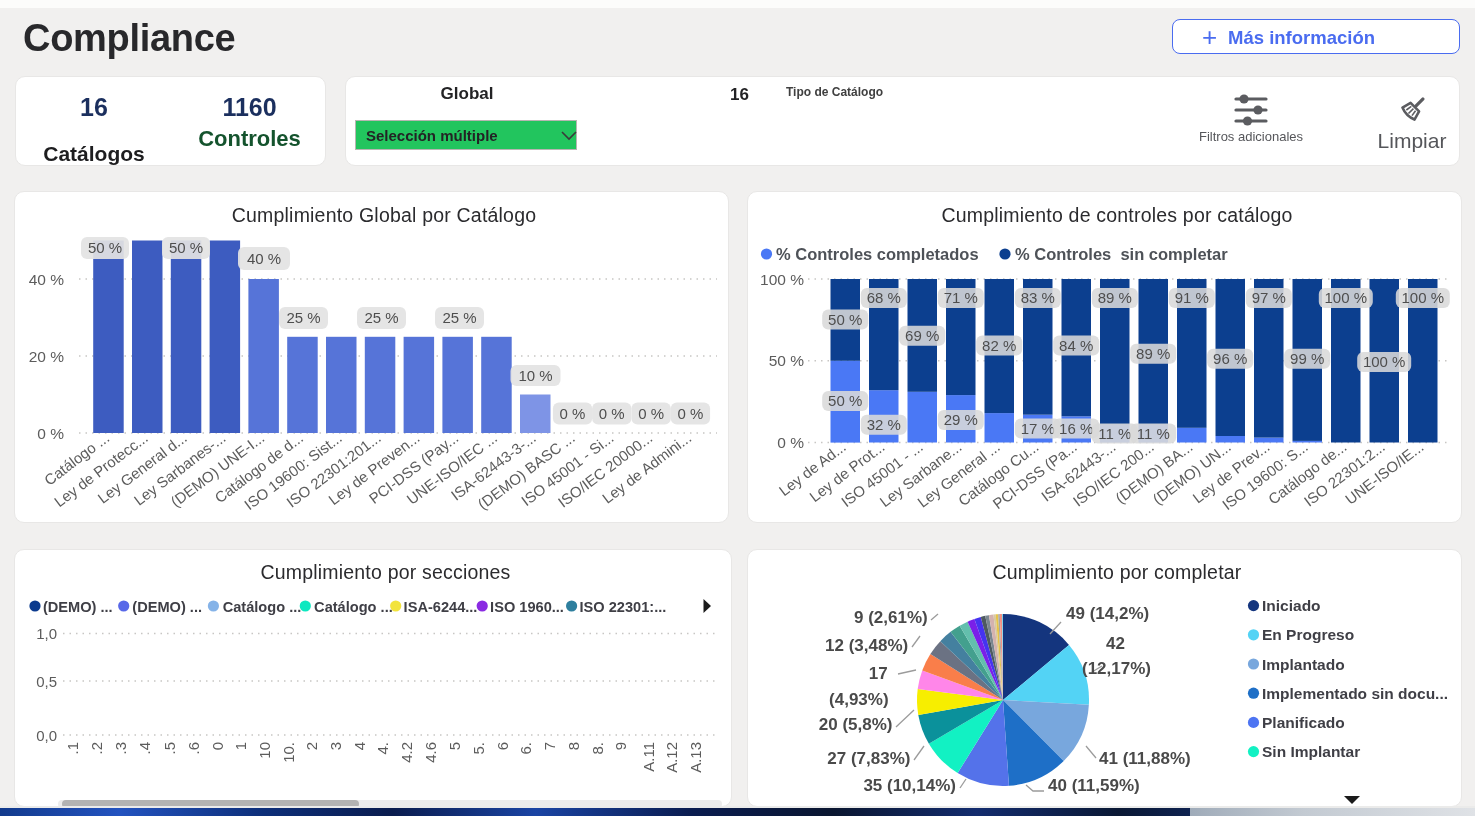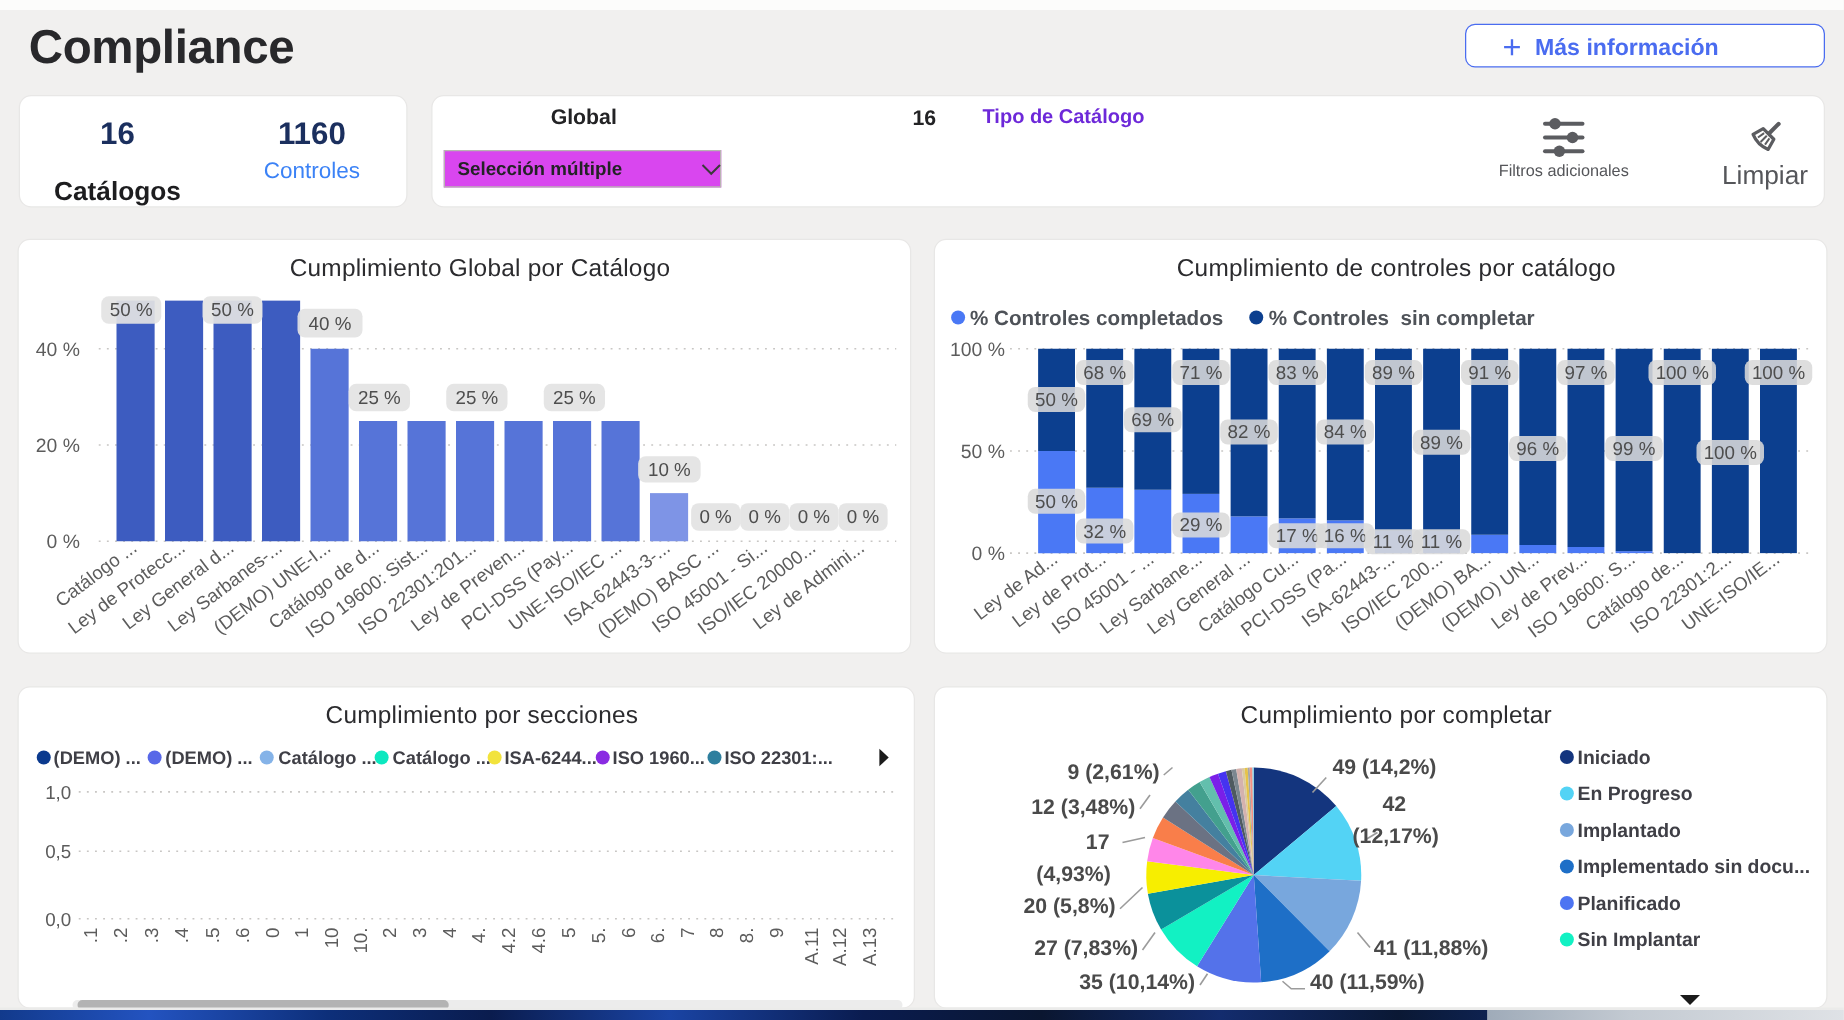--- a/index.html
+++ b/index.html
@@ -17,34 +17,34 @@
   <span style="position:absolute;left:55px;top:7px;font-size:18.5px;font-weight:600;color:#4a6cf0">Más información</span>
 </div>
 
 <div class="card" style="left:15px;top:76px;width:311px;height:90px;">
   <div style="position:absolute;left:0;top:0;width:156px;text-align:center">
     <div style="margin-top:16px;font-size:25px;font-weight:700;color:#1b2f5e">16</div>
     <div style="margin-top:20px;font-size:21px;font-weight:700;color:#1d1d1f">Catálogos</div>
   </div>
   <div style="position:absolute;left:156px;top:0;width:155px;text-align:center">
     <div style="margin-top:16px;font-size:25px;font-weight:700;color:#1b2f5e">1160</div>
-    <div style="margin-top:4px;font-size:18px;font-weight:400;color:#3b82f6">Controles</div>
+    <div style="margin-top:4px;font-size:22px;font-weight:700;color:#14532d">Controles</div>
   </div>
 </div>
 
 <div class="card" style="left:345px;top:76px;width:1115px;height:90px;">
   <div style="position:absolute;left:55px;top:7px;width:132px;text-align:center;font-size:17px;font-weight:700;color:#232325">Global</div>
-  <div style="position:absolute;left:9px;top:43px;width:222px;height:30px;border:1px solid #b8b5b2;background:#d946ef;">
+  <div style="position:absolute;left:9px;top:43px;width:222px;height:30px;border:1px solid #b8b5b2;background:#22c55e;">
     <span style="position:absolute;left:10px;top:6px;font-size:15px;font-weight:600;color:#232325">Selección múltiple</span>
     <svg width="16" height="10" viewBox="0 0 16 10" style="left:205px;top:10px">
         <path d="M1 1 L8 8 L15 1" fill="none" stroke="#3a3a3a" stroke-width="1.6"></path>
       </svg>
   </div>
   <div style="position:absolute;left:384px;top:8px;font-size:17px;font-weight:700;color:#232325">16</div>
-  <div style="position:absolute;left:440px;top:8px;font-size:16px;font-weight:700;color:#6d28d9">Tipo de Catálogo</div>
+  <div style="position:absolute;left:440px;top:8px;font-size:12px;font-weight:700;color:#404040">Tipo de Catálogo</div>
   <svg width="36" height="36" viewBox="0 0 36 36" style="position:absolute;left:887px;top:16px">
 <g stroke="#5b5c60" stroke-width="3.2" stroke-linecap="round">
 <line x1="3" y1="6" x2="33" y2="6"></line>
         <line x1="3" y1="17" x2="33" y2="17"></line>
         <line x1="3" y1="28" x2="33" y2="28"></line>
 </g>
 <g fill="#5b5c60">
         <circle cx="11" cy="6" r="4.6"></circle>
         <circle cx="25" cy="17" r="4.6"></circle>
         <circle cx="14.5" cy="28" r="4.6"></circle>

